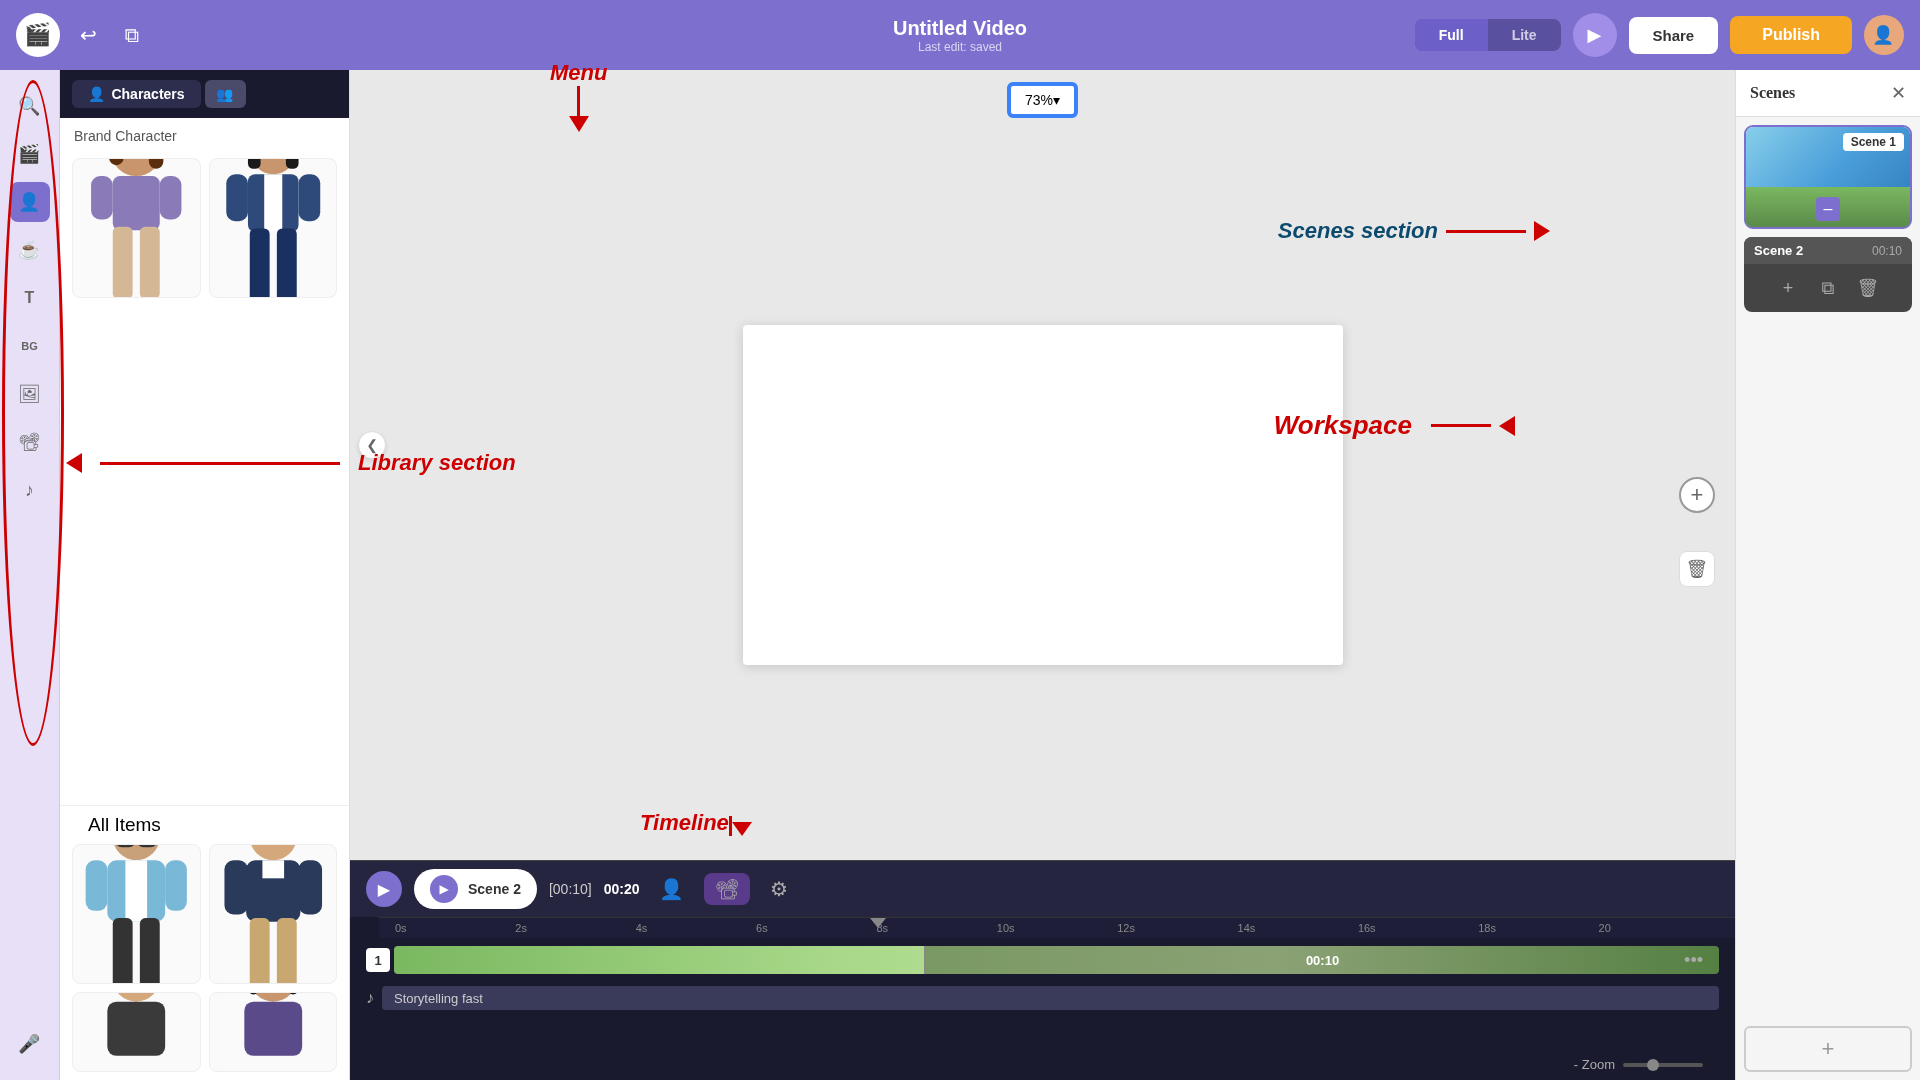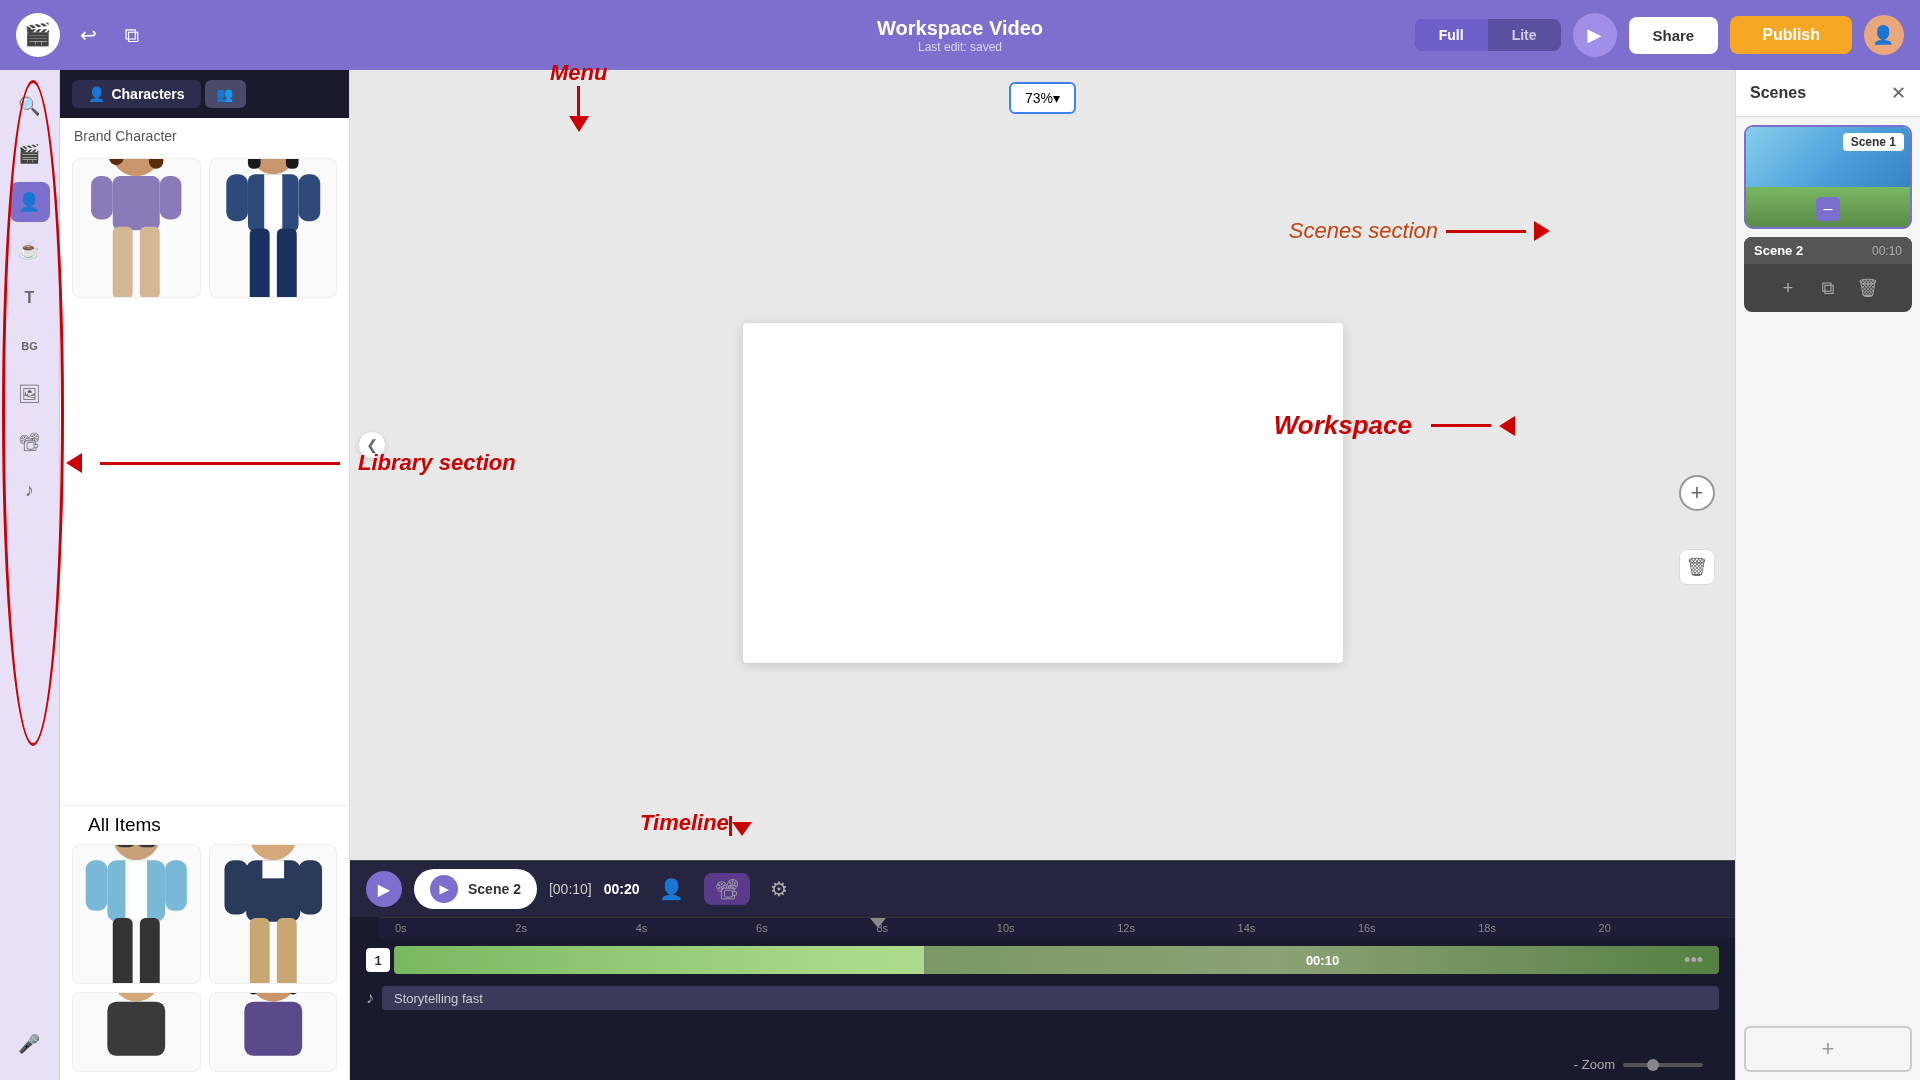--- a/index.html
+++ b/index.html
@@ -286,21 +286,21 @@
     }
     #canvas-toolbar {
       display: flex;
       align-items: center;
       justify-content: center;
       padding: 12px;
       gap: 12px;
     }
     #zoom-control {
       background: #fff;
-      border: 2px solid #3b82f6;
+      border: 4px solid #3b82f6;
       border-radius: 6px;
       padding: 6px 14px;
       display: flex;
       align-items: center;
       cursor: pointer;
       font-size: 14px;
     }
     #canvas-main {
       flex: 1;
       display: flex;
@@ -363,20 +363,21 @@
       align-items: center;
       justify-content: space-between;
       padding: 12px 14px;
       border-bottom: 1px solid #ddd;
       background: #fff;
     }
     #scenes-title {
       font-size: 16px;
       font-weight: bold;
       color: #333;
+      font-family: Liberation Serif, serif;
     }
     #scenes-close-btn {
       background: none;
       border: none;
       cursor: pointer;
       font-size: 18px;
       color: #666;
     }
     #scenes-list {
       flex: 1;
@@ -684,21 +685,21 @@
 </head>
 <body>
 
 <div id="topbar">
   <div id="topbar-left">
     <div id="app-logo">🎬</div>
     <button class="topbar-icon-btn">↩</button>
     <button class="topbar-icon-btn">⧉</button>
   </div>
   <div id="topbar-center">
-    <div id="video-title">Workspace Video</div>
+    <div id="video-title">Untitled Video</div>
     <div id="last-edit">Last edit: saved</div>
   </div>
   <div id="topbar-right">
     <div id="view-toggle">
       <button class="view-btn active">Full</button>
       <button class="view-btn inactive">Lite</button>
     </div>
     <button id="play-btn">▶</button>
     <button id="share-btn">Share</button>
     <button id="publish-btn">Publish</button>
@@ -884,21 +885,21 @@
       </div>
 
       <div style="position:absolute;right:220px;top:340px;display:flex;align-items:center;gap:8px;pointer-events:none;z-index:30;">
         <div class="annotation-text" style="color:#cc0000;font-size:26px;font-weight:bold;">Workspace</div>
         <div style="width:3px;height:3px;"></div>
         <div style="width:60px;height:3px;background:#cc0000;"></div>
         <div style="width:0;height:0;border-top:10px solid transparent;border-bottom:10px solid transparent;border-right:16px solid #cc0000;"></div>
       </div>
 
       <div style="position:absolute;right:185px;top:148px;display:flex;align-items:center;gap:8px;pointer-events:none;z-index:30;">
-        <div class="annotation-text" style="color:#c2410c;font-size:22px;font-weight:normal;font-style:italic;">Scenes section</div>
+        <div class="annotation-text" style="color:#0c4a6e;font-size:22px;font-weight:bold;font-style:italic;">Scenes section</div>
         <div style="width:80px;height:3px;background:#cc0000;"></div>
         <div style="width:0;height:0;border-top:10px solid transparent;border-bottom:10px solid transparent;border-left:16px solid #cc0000;"></div>
       </div>
     </div>
 
     <div id="timeline-section" style="position:relative;background:#1a1a2e;height:220px;flex-shrink:0;">
 
       <div style="position:absolute;left:290px;top:-50px;display:flex;align-items:flex-end;pointer-events:none;z-index:30;">
         <div class="annotation-text" style="color:#cc0000;font-size:22px;font-weight:bold;font-style:italic;">Timeline</div>
         <div style="width:3px;height:20px;background:#cc0000;"></div>

